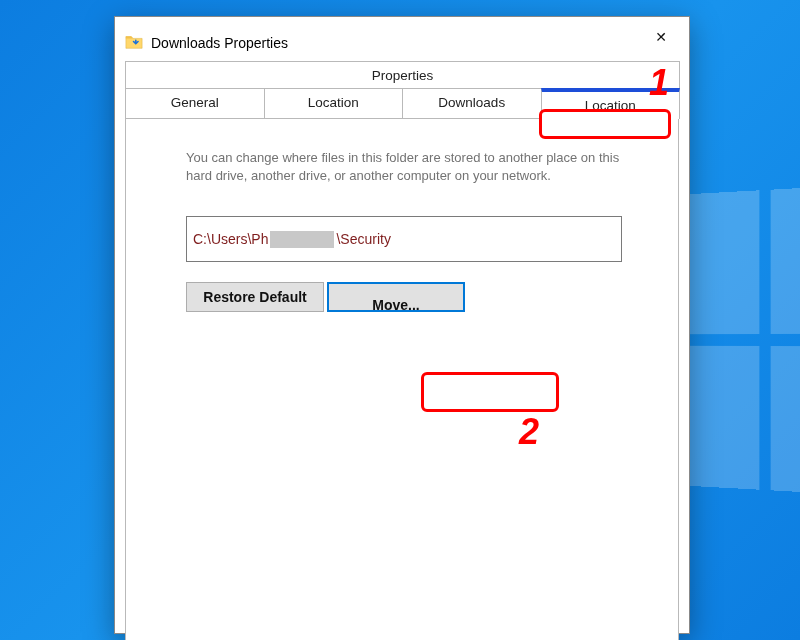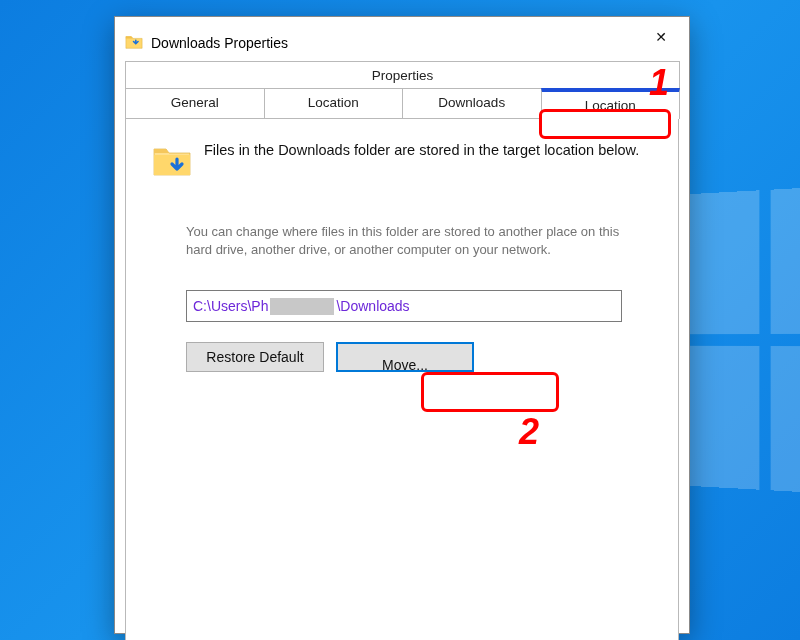--- a/index.html
+++ b/index.html
@@ -150,44 +150,45 @@
     .explain-text {
       font-size: 13px;
       color: #737373;
       line-height: 1.35;
       margin: 8px 8px 32px 34px;
     }
 
     .path-input {
       margin: 0 8px 0 34px;
       width: 436px;
-      height: 32px;
+      height: 46px;
       border: 1px solid #7a7a7a;
       background: #fff;
       font-size: 14px;
       padding: 0 6px;
       display: flex;
       align-items: center;
-      color: #6d28d9;
+      color: #7f1d1d;
       position: relative;
     }
 
     .redact {
       display: inline-block;
       width: 64px;
       height: 17px;
       background: #c8c8c8;
       vertical-align: middle;
       margin: 0 2px;
     }
 
     .btn-row {
       margin: 20px 8px 0 34px;
       display: flex;
-      gap: 12px;
+      gap: 3px;
+      font-weight: bold;
     }
 
     .btn {
       width: 138px;
       height: 30px;
       background: #e1e1e1;
       border: 1px solid #adadad;
       font-size: 14px;
       color: #111;
       display: flex;
@@ -282,38 +283,27 @@
     </div>
     <div class="tab-row second">
       <div class="tab">General</div>
       <div class="tab">Location</div>
       <div class="tab">Downloads</div>
       <div class="tab active">Location</div>
     </div>
 
     <div class="tab-body">
 
-      <div class="intro-row">
-        <span>
-          <svg class="folder-large-svg" viewBox="0 0 40 40">
-            <path d="M2 8 h12 l3 4 h21 v22 h-36 z" fill="#ffe08f" stroke="#d9a82e" stroke-width="0.6"></path>
-            <path d="M2 8 h12 l3 4 h-15 z" fill="#f5c75c"></path>
-            <path d="M2 14 h36 v20 h-36 z" fill="#ffd76b"></path>
-            <path d="M25 18 v10 m0 0 l-5 -5 M25 28 l5 -5" stroke="#1b70d8" stroke-width="3.2" fill="none" stroke-linecap="round" stroke-linejoin="round"></path>
-          </svg>
-        </span>
-        <div class="intro-text">Files in the Downloads folder are stored in the target location below.</div>
-      </div>
 
       <div class="explain-text">You can change where files in this folder are stored to another place on this hard drive, another drive, or another computer on your network.</div>
 
       <div class="path-input">
         <span>C:\Users\Ph</span>
         <span class="redact"></span>
-        <span>\Downloads</span>
+        <span>\Security</span>
       </div>
 
       <div class="btn-row">
         <div class="btn">Restore Default</div>
         <div class="btn focused">Move...</div>
       </div>
 
     </div>
   </div>
 

